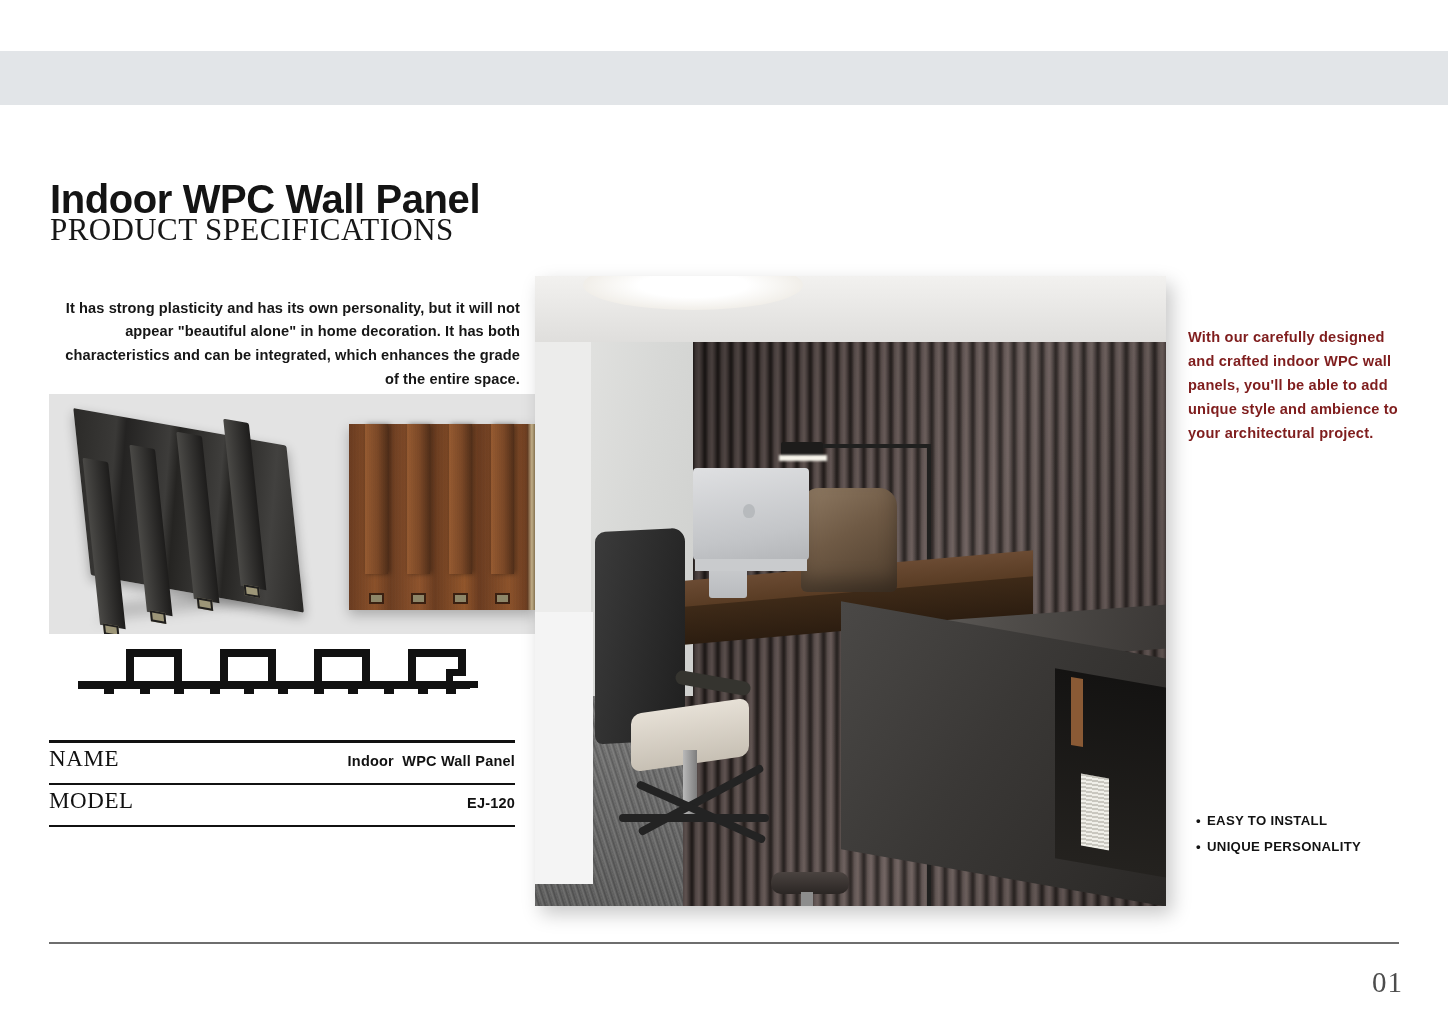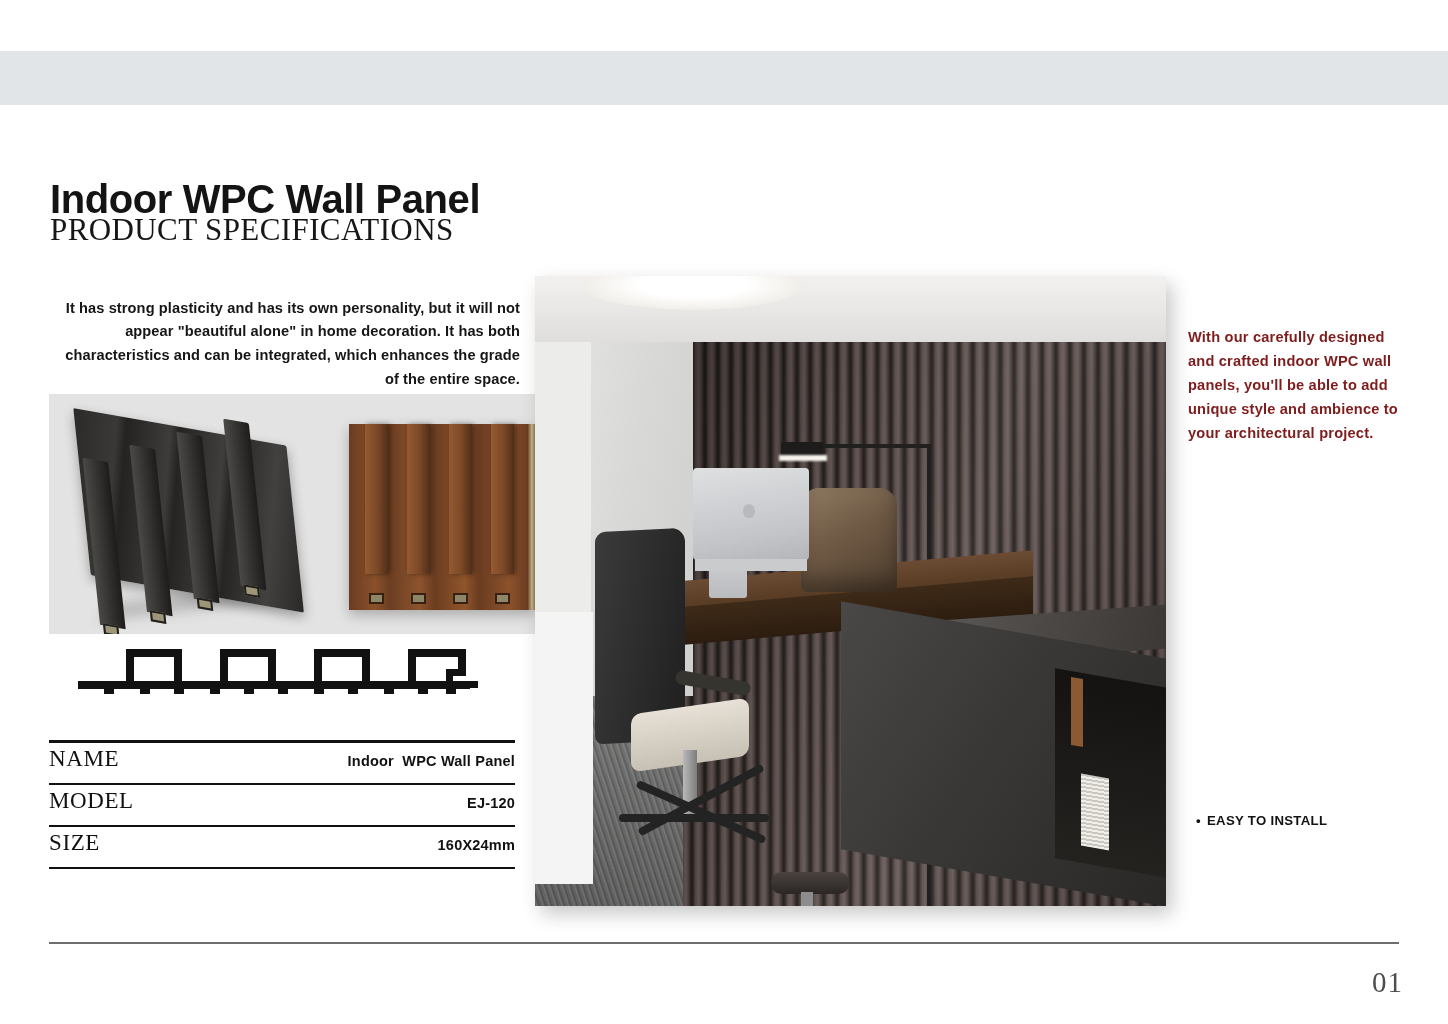--- a/index.html
+++ b/index.html
@@ -615,24 +615,20 @@
   <div class="spec-row">
     <span class="spec-label">NAME</span>
     <span class="spec-value">Indoor  WPC Wall Panel</span>
   </div>
 
   <div class="spec-row">
     <span class="spec-label">MODEL</span>
     <span class="spec-value">EJ-120</span>
   </div>
 
-  <div class="spec-row">
-    <span class="spec-label">SIZE</span>
-    <span class="spec-value">160X24mm</span>
-  </div>
 </div>
 
 <div class="office-photo">
   <div class="op-floor"></div>
   <div class="op-floor-sheen"></div>
   <div class="op-slatwall"></div>
   <div class="op-slat-grad"></div>
   <div class="op-leftwall"></div>
   <div class="op-leftwall2"></div>
   <div class="op-ceiling"></div>
@@ -664,16 +660,19 @@
   <div class="op-chair2-base"></div>
   <div class="op-white-card"></div>
 </div>
 
 <p class="right-text">With our carefully designed and crafted indoor WPC wall panels, you'll be able to add unique style and ambience to your architectural project.</p>
 
 <ul class="feature-list">
   <li>
     <span class="bullet">•</span><span>EASY TO INSTALL</span>
   </li>
+  <li>
+    <span class="bullet">•</span><span>UNIQUE PERSONALITY</span>
+  </li>
 </ul>
 
 <div class="footer-rule"></div>
 <div class="page-number">01</div>
 
 </body></html>

